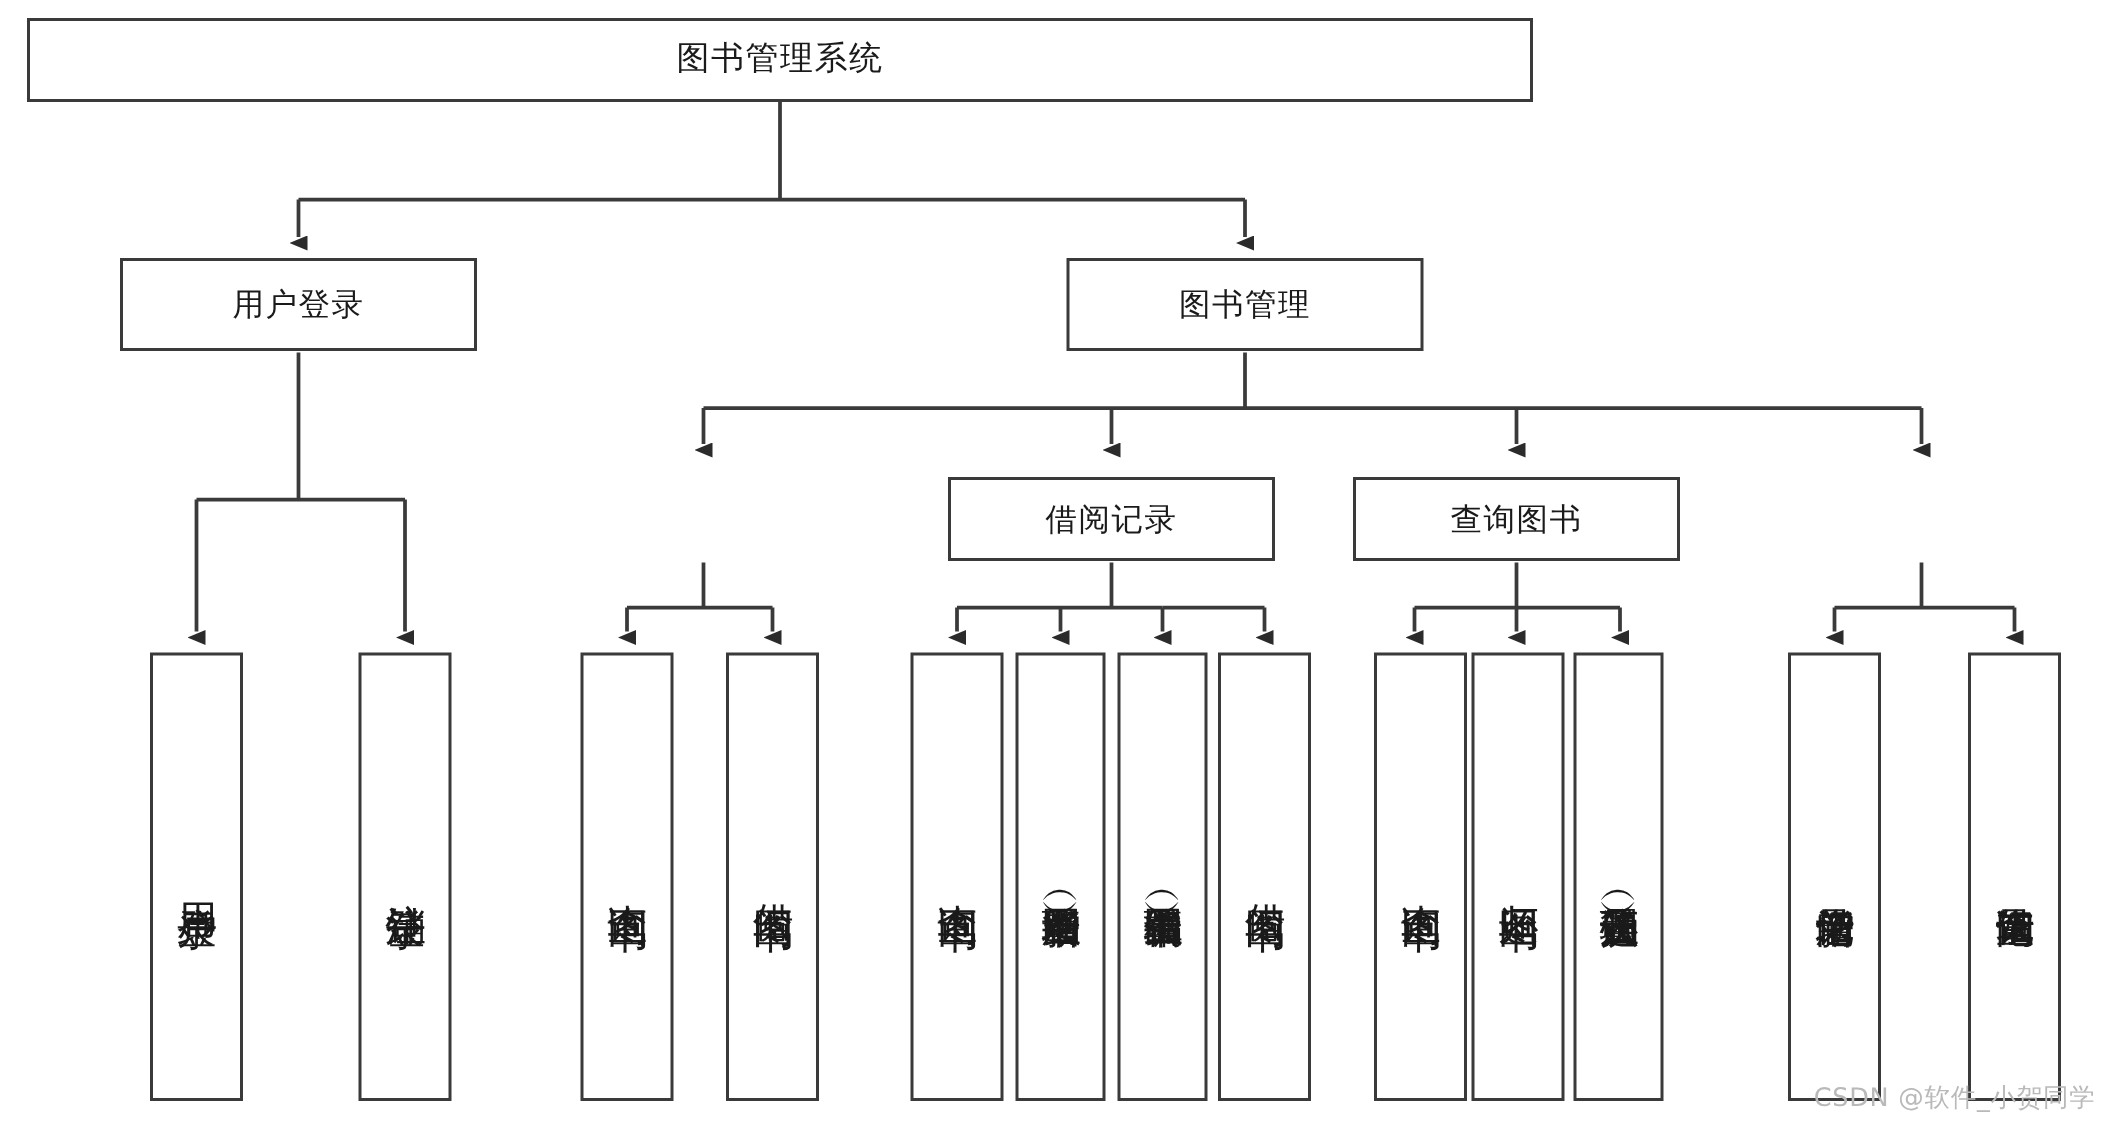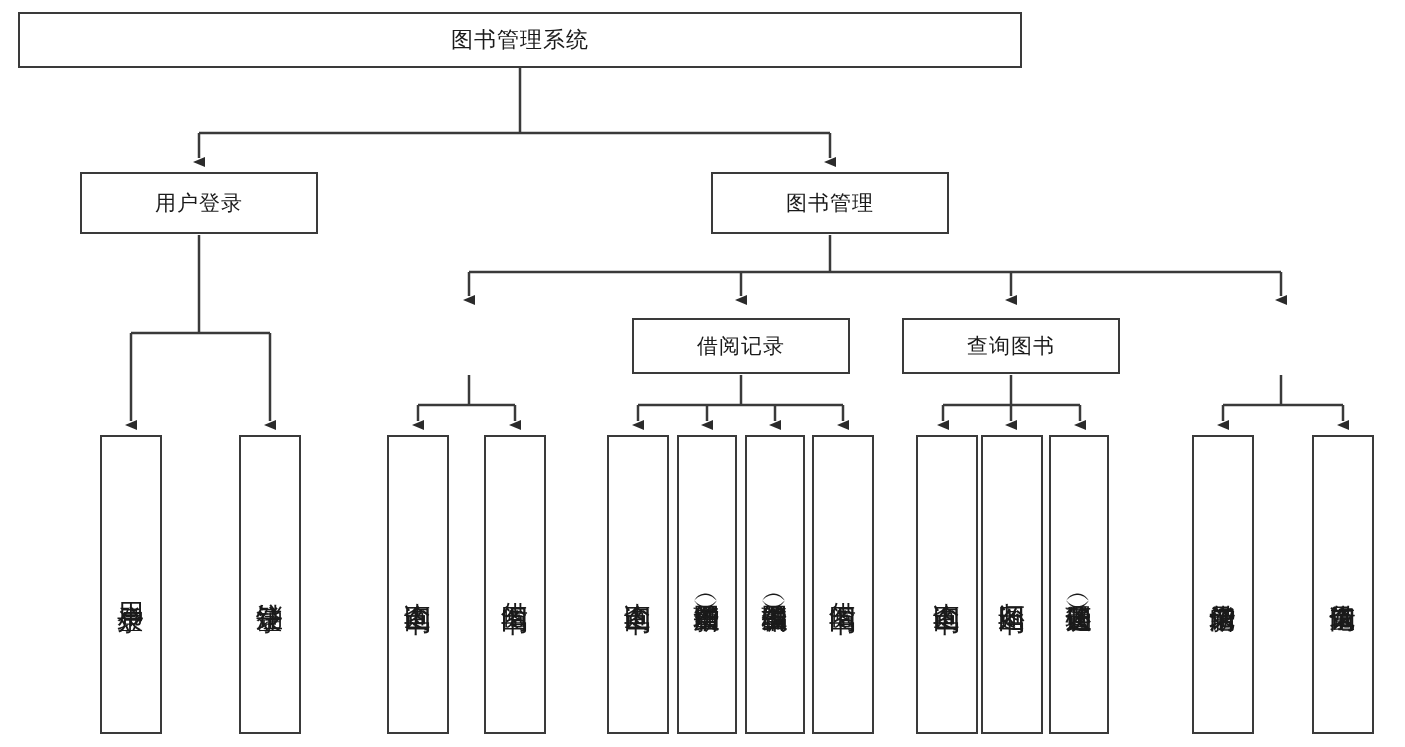--- a/index.html
+++ b/index.html
@@ -172,13 +172,14 @@
     <span class="lbl">确认归还（管理员）</span>
   </div>
 
   <div class="node v tight" style="left:1192px;top:435px;width:62px;height:299px;">
     <span class="lbl">新增借阅记录</span>
   </div>
   <div class="node v tight" style="left:1312px;top:435px;width:62px;height:299px;">
     <span class="lbl">查询借阅记录</span>
   </div>
 
+  <div class="watermark">CSDN @软件_小贺同学</div>
 </div>
 
 </body></html>

